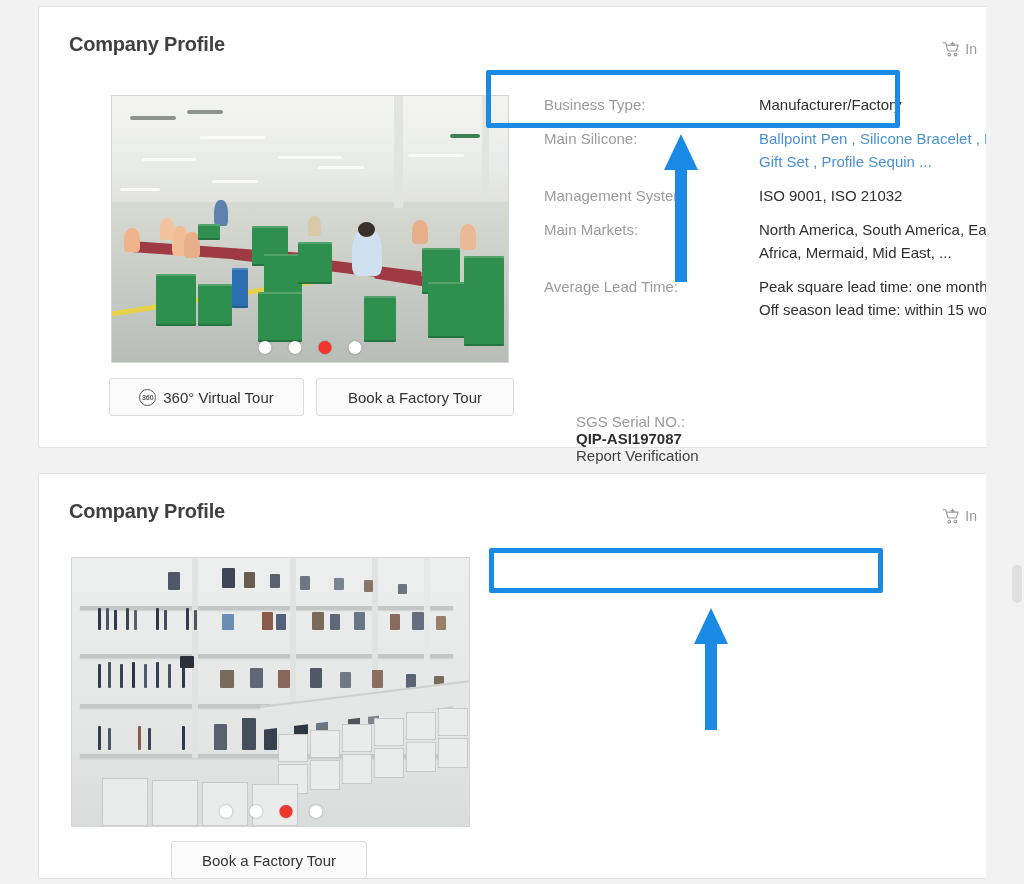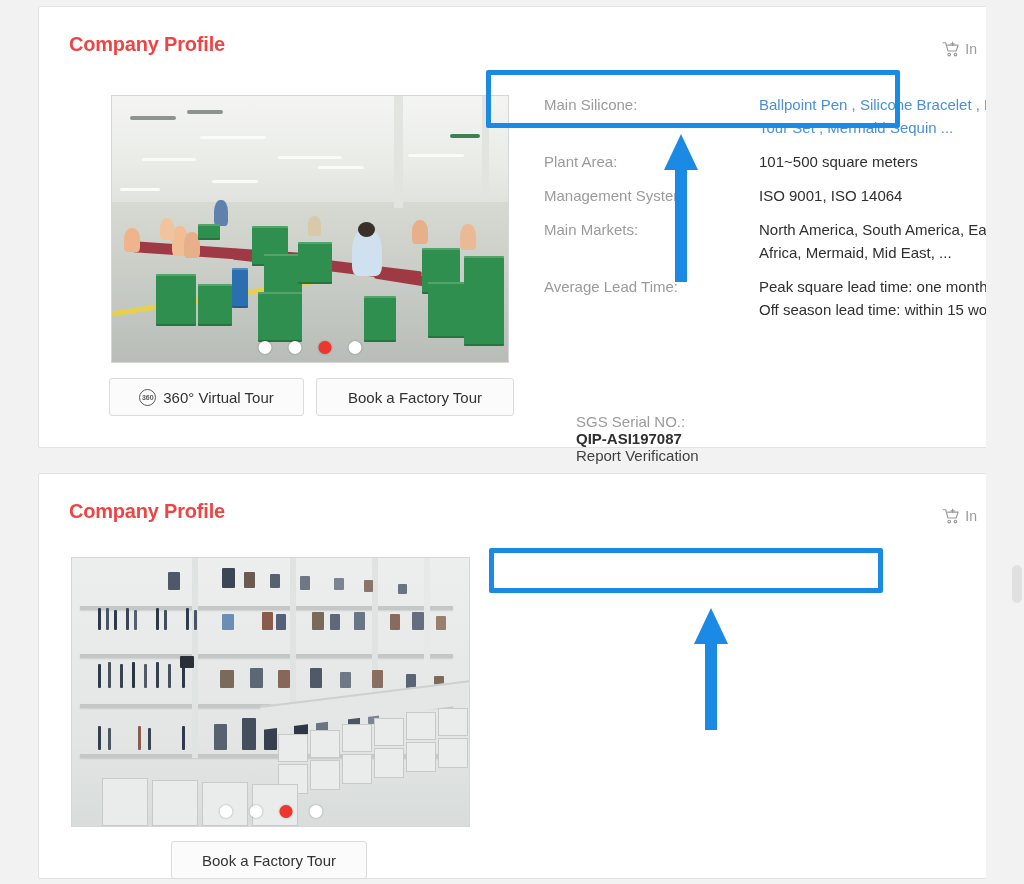--- a/index.html
+++ b/index.html
@@ -36,21 +36,21 @@
     border-radius: 2px;
   }
   #card-1 { top: 6px;  height: 442px; }
   #card-2 { top: 473px; height: 406px; }
 
   .card-title {
     position: absolute;
     left: 30px; top: 26px;
     font-size: 20px;
     font-weight: bold;
-    color: #ef4444;
+    color: #404040;
     letter-spacing: -0.2px;
   }
 
   
   .inquiry {
     position: absolute;
     right: 10px; top: 34px;
     display: flex;
     align-items: center;
     gap: 5px;
@@ -277,35 +277,35 @@
             <span>360° Virtual Tour</span>
           </div>
           <div class="btn" id="btn-book-tour-1">
             <span>Book a Factory Tour</span>
           </div>
         </div>
       </div>
 
       <div class="specs" id="specs-1">
         <div class="spec-row">
+          <div class="spec-label">Business Type:</div>
+          <div class="spec-value">Manufacturer/Factory</div>
+        </div>
+        <div class="spec-row">
           <div class="spec-label">Main Silicone:</div>
           <div>
             <div class="spec-value link">Ballpoint Pen , Silicone Bracelet , Nam</div>
-            <div class="spec-value link">Tour Set , Mermaid Sequin ...</div>
-          </div>
-        </div>
-        <div class="spec-row">
-          <div class="spec-label">Plant Area:</div>
-          <div class="spec-value">101~500 square meters</div>
+            <div class="spec-value link">Gift Set , Profile Sequin ...</div>
+          </div>
         </div>
         <div class="spec-row">
           <div class="spec-label">
             <div>Management System</div>
           </div>
-          <div class="spec-value">ISO 9001, ISO 14064</div>
+          <div class="spec-value">ISO 9001, ISO 21032</div>
         </div>
         <div class="spec-row">
           <div class="spec-label">Main Markets:</div>
           <div>
             <div class="spec-value">North America, South America, Easter</div>
             <div class="spec-value">Africa, Mermaid, Mid East, ...</div>
           </div>
         </div>
         <div class="spec-row">
           <div class="spec-label">Average Lead Time:</div>

